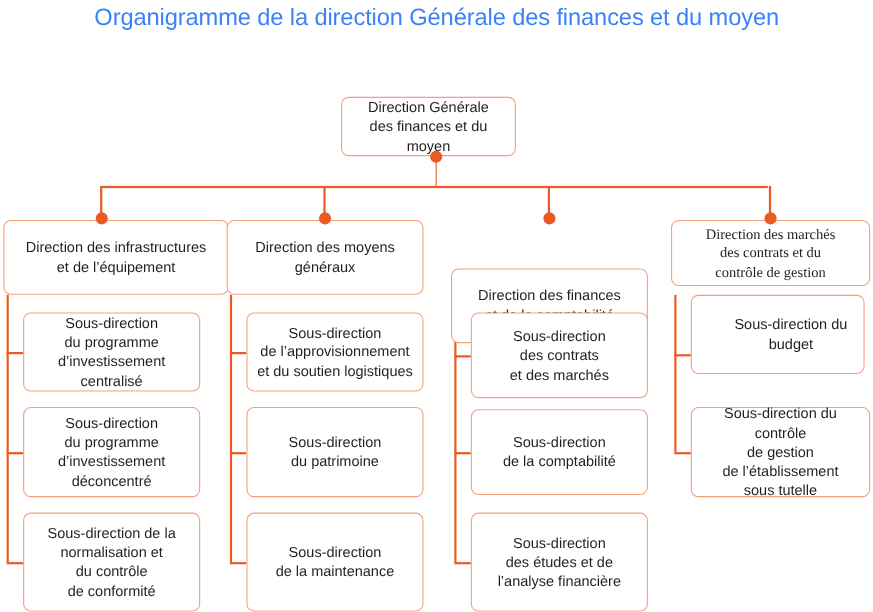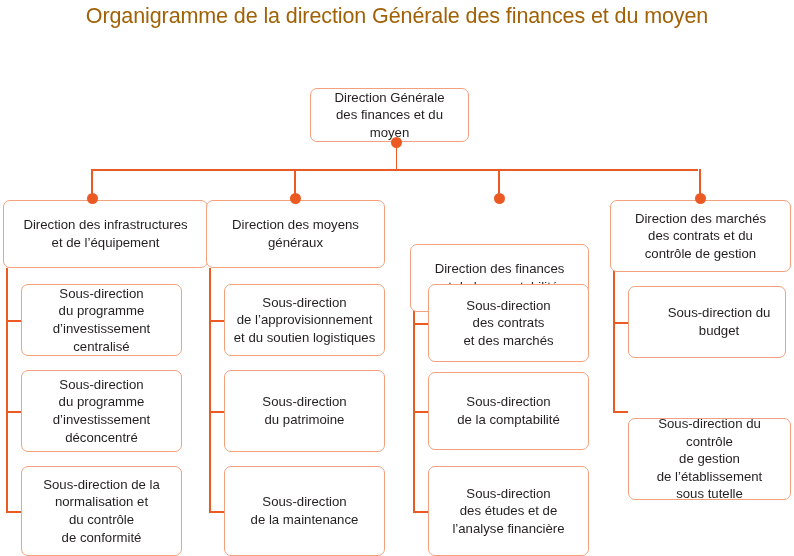--- a/index.html
+++ b/index.html
@@ -12,21 +12,21 @@
     position:relative;
   }
   #chart{position:absolute;left:0;top:0;width:794px;height:556px;}
 
   .title{
     position:absolute;
     left:0;top:4px;width:794px;
     text-align:center;
     font-size:21.5px;
     letter-spacing:-0.1px;
-    color:#a16207;
+    color:#3b82f6;
     white-space:nowrap;
     font-weight:400;
   }
 
   
   .box{
     position:absolute;
     box-sizing:border-box;
     background:#ffffff;
     border:1.5px solid #F4A07C;
@@ -160,29 +160,29 @@
       </div>
       <div class="box box-sub" style="left:428px;width:161px;top:372px;height:78px;">
         <span class="txt">Sous-direction
 de la comptabilité</span>
       </div>
       <div class="box box-sub" style="left:428px;width:161px;top:466px;height:90px;">
         <span class="txt">Sous-direction
 des études et de
 l’analyse financière</span>
       </div>
-      <div class="box box-l2" style="left:610px;width:181px;top:200px;height:72px;">
+      <div class="box box-l2" style="left:610px;width:181px;top:200px;height:60px;font-family:Liberation Serif, serif;">
         <span class="txt">Direction des marchés
 des contrats et du
 contrôle de gestion</span>
       </div>
-      <div class="box box-sub" style="left:628px;width:158px;top:286px;height:72px;padding-left:24px;">
+      <div class="box box-sub" style="left:628px;width:158px;top:268px;height:72px;padding-left:24px;">
         <span class="txt">Sous-direction du budget</span>
       </div>
-      <div class="box box-sub" style="left:628px;width:163px;top:370px;height:82px;margin-top:48px;">
+      <div class="box box-sub" style="left:628px;width:163px;top:370px;height:82px;">
         <span class="txt">Sous-direction du contrôle
 de gestion
 de l’établissement
 sous tutelle</span>
       </div>
     </div>
 
 </div>
 
 </body></html>

